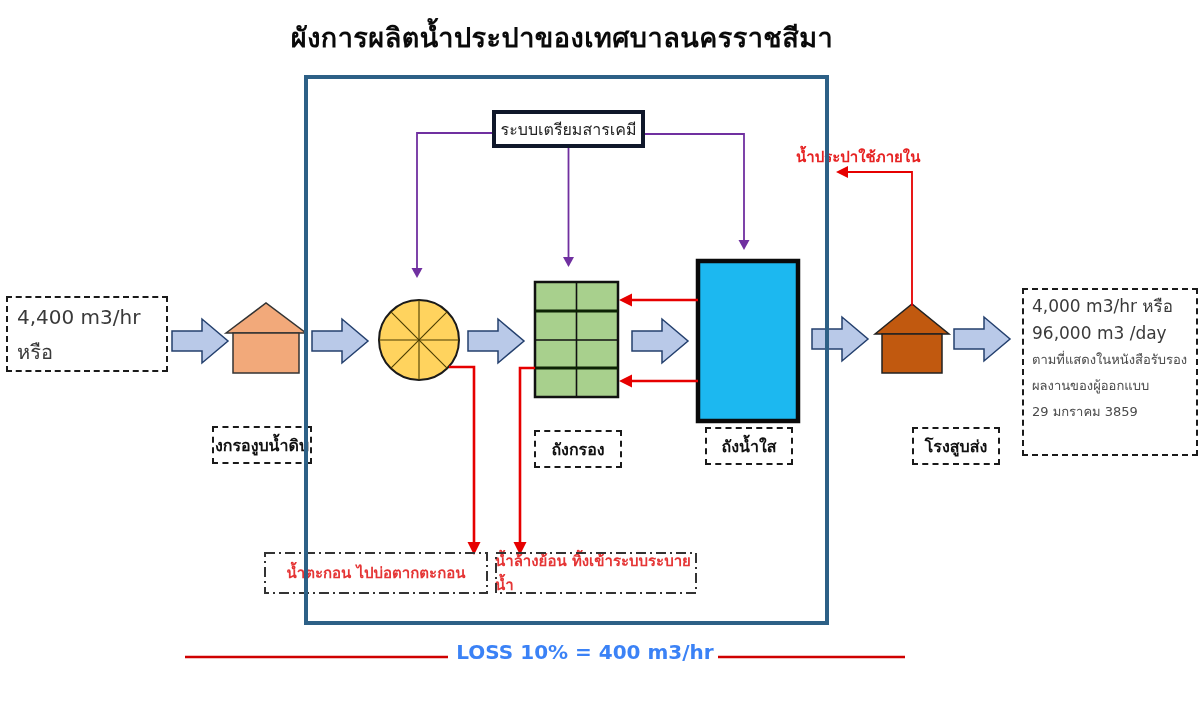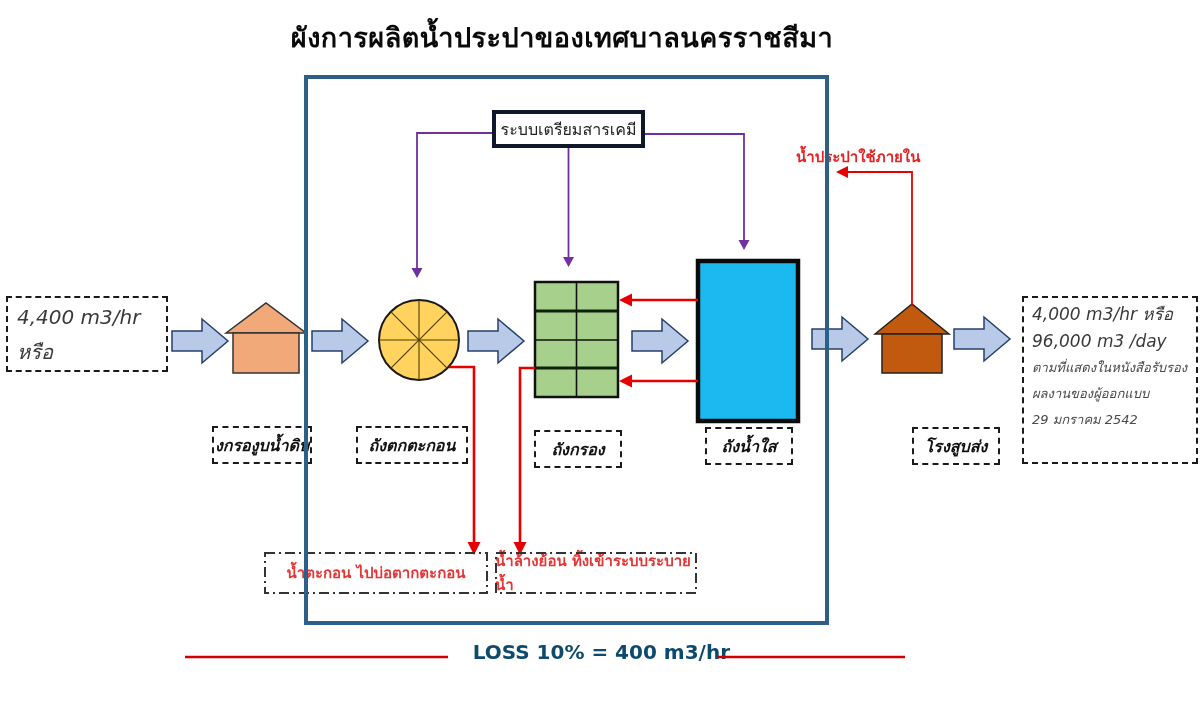--- a/index.html
+++ b/index.html
@@ -6,44 +6,44 @@
   .stage{
     position:relative;width:1200px;height:712px;background:#ffffff;overflow:hidden;
     font-family:"DejaVu Sans","Liberation Sans",sans-serif;
     border-radius:24px;
   }
   .abs{position:absolute;}
   .title{
     top:16px;left:0;width:1124px;text-align:center;
     font-size:27px;font-weight:bold;color:#0a0a0a;letter-spacing:.5px;
   }
-  .dashedbox{border:2px dashed #1a1a1a;background:#ffffff;box-sizing:border-box;font-style:italic;}
+  .dashedbox{border:2px dashed #1a1a1a;background:#ffffff;box-sizing:border-box;}
   .input-box{left:6px;top:296px;width:162px;height:76px;padding:2px 0 0 9px;
     font-size:20px;line-height:35px;color:#3a3a3a;}
-  .output-box{left:1022px;top:296px;width:176px;height:168px;padding:3px 8px;}
+  .output-box{left:1022px;top:288px;width:176px;height:168px;padding:3px 8px;}
   .output-box .big{font-size:17px;line-height:27px;color:#3a3a3a;}
   .output-box .small{font-size:13px;line-height:26px;color:#4a4a4a;}
   .chem-box{left:492px;top:110px;width:153px;height:38px;border:4px solid #0f172a;
     background:#fff;display:flex;align-items:center;justify-content:center;
     font-size:16px;color:#222;box-sizing:border-box;}
   .station{display:flex;align-items:center;justify-content:center;
     font-size:16px;font-weight:bold;color:#111;}
   .st-raw{left:212px;top:426px;width:100px;height:38px;}
   .st-sed{left:356px;top:426px;width:112px;height:38px;}
   .st-fil{left:534px;top:430px;width:88px;height:38px;}
   .st-clr{left:705px;top:427px;width:88px;height:38px;}
   .st-trn{left:912px;top:427px;width:88px;height:38px;}
   .waste{display:flex;align-items:center;justify-content:center;background:#fff;
     font-size:15px;font-weight:bold;color:#e53535;box-sizing:border-box;}
   .waste1{left:264px;top:552px;width:224px;height:42px;}
   .waste2{left:495px;top:552px;width:202px;height:42px;}
   .internal{left:796px;top:145px;white-space:nowrap;
     font-size:15px;font-weight:bold;color:#e62222;}
-  .loss1{left:440px;top:640px;width:290px;text-align:right;
-    font-size:20px;font-weight:bold;color:#0c4a6e;}
+  .loss1{left:440px;top:640px;width:290px;text-align:center;
+    font-size:20px;font-weight:bold;color:#3b82f6;}
   .loss2{left:425px;top:668px;width:290px;text-align:center;
     font-size:17px;font-weight:bold;color:#cf0000;}
   svg.overlay{position:absolute;left:0;top:0;pointer-events:none;}
 </style>
 </head>
 <body>
 
 <div class="stage">
 
   <div class="abs title">ผังการผลิตน้ำประปาของเทศบาลนครราชสีมา</div>
@@ -54,23 +54,20 @@
 
   <div class="abs chem-box">
     <span>ระบบเตรียมสารเคมี</span>
   </div>
 
   <div class="abs internal">น้ำประปาใช้ภายใน</div>
 
   <div class="abs dashedbox station st-raw">
     <span>งกรองูบน้ำดิบ</span>
   </div>
-  <div class="abs dashedbox station st-sed">
-    <span>ถังตกตะกอน</span>
-  </div>
   <div class="abs dashedbox station st-fil">
     <span>ถังกรอง</span>
   </div>
   <div class="abs dashedbox station st-clr">
     <span>ถังน้ำใส</span>
   </div>
   <div class="abs dashedbox station st-trn">
     <span>โรงสูบส่ง</span>
   </div>
 
@@ -79,21 +76,21 @@
   </div>
   <div class="abs waste waste2">
     <span>น้ำล้างย้อน ทิ้งเข้าระบบระบายน้ำ</span>
   </div>
 
   <div class="abs dashedbox output-box">
     <div class="big">4,000 m3/hr  หรือ</div>
     <div class="big">96,000 m3 /day</div>
     <div class="small">ตามที่แสดงในหนังสือรับรอง</div>
     <div class="small">ผลงานของผู้ออกแบบ</div>
-    <div class="small">29 มกราคม  2542</div>
+    <div class="small">29 มกราคม  3859</div>
   </div>
 
   <div class="abs loss1">LOSS 10%  = 400 m3/hr</div>
 
   <svg class="overlay" width="1200" height="712" viewBox="0 0 1200 712">
 
     <g fill="#b9c9e8" stroke="#24406e" stroke-width="1.5" stroke-linejoin="miter">
       <path d="M172,331 h30 v-12 l26,22 -26,22 v-12 h-30 z"></path>
       <path d="M312,331 h30 v-12 l26,22 -26,22 v-12 h-30 z"></path>
       <path d="M468,331 h30 v-12 l26,22 -26,22 v-12 h-30 z"></path>

